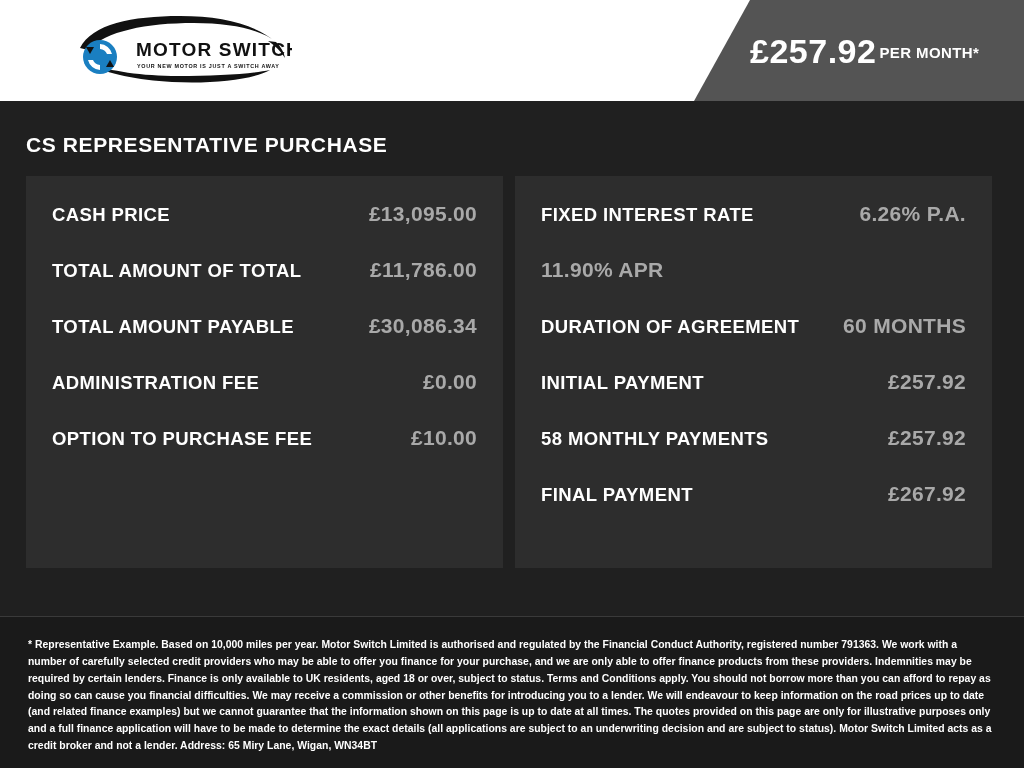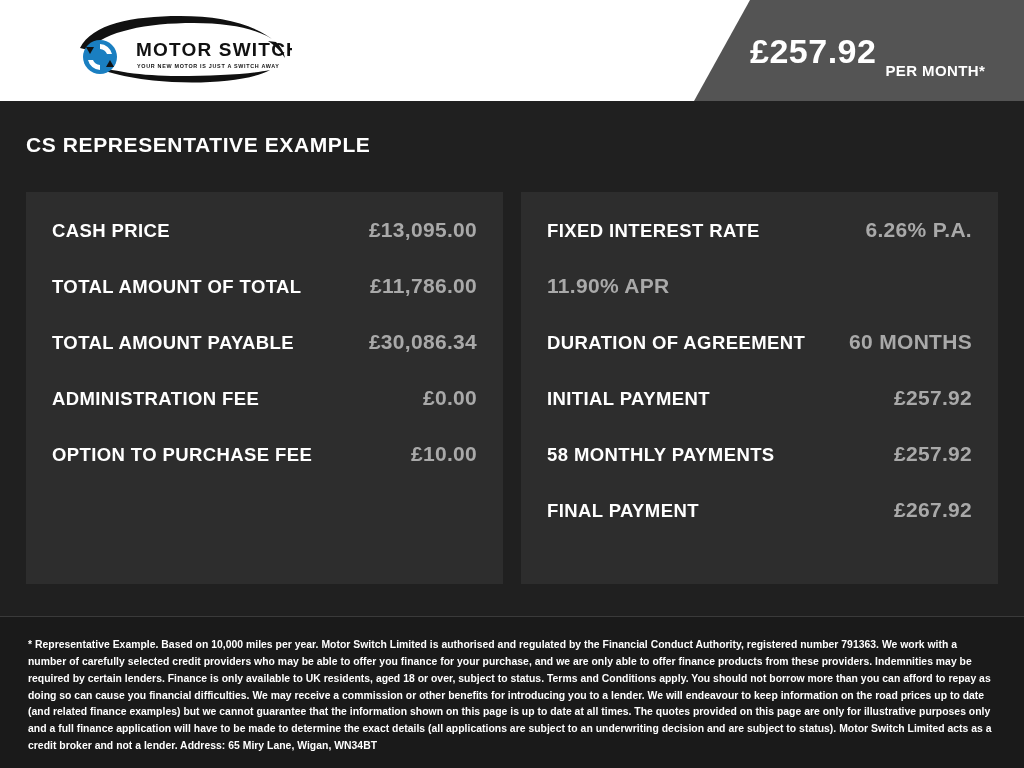--- a/index.html
+++ b/index.html
@@ -60,44 +60,44 @@
     font-weight: bold;
     letter-spacing: 0.5px;
     line-height: 1;
   }
 
   .price-suffix {
     color: #ffffff;
     font-size: 15px;
     font-weight: bold;
     letter-spacing: 0.4px;
-    margin-left: 9px;
+    margin-left: 3px;
     position: relative;
-    top: 20px;
+    top: 2px;
   }
 
   
   .section-title {
     position: absolute;
     left: 26px;
     top: 133px;
     color: #ffffff;
     font-size: 21px;
     font-weight: bold;
     letter-spacing: 0.6px;
   }
 
   
   .panels {
     position: absolute;
     left: 26px;
-    top: 192px;
+    top: 176px;
     width: 972px;
     display: flex;
-    gap: 18px;
+    gap: 12px;
   }
 
   .panel {
     background: #2d2d2d;
     width: 477px;
     padding: 26px 26px 30px 26px;
   }
 
   .row {
     display: flex;
@@ -172,21 +172,21 @@
         <text x="75" y="54" fill="#111111" font-family="Liberation Sans, sans-serif" font-size="5.4" font-weight="bold" letter-spacing="0.7">YOUR NEW MOTOR IS JUST A SWITCH AWAY</text>
       </svg>
     </div>
 
     <div class="price-panel">
       <span class="price-amount">£257.92</span>
       <span class="price-suffix">PER MONTH*</span>
     </div>
   </div>
 
-  <div class="section-title">CS REPRESENTATIVE EXAMPLE</div>
+  <div class="section-title">CS REPRESENTATIVE PURCHASE</div>
 
   <div class="panels">
 
     <div class="panel">
       <div class="row">
         <span class="row-label">CASH PRICE</span>
         <span class="row-value">£13,095.00</span>
       </div>
       <div class="row">
         <span class="row-label">TOTAL AMOUNT OF TOTAL</span>

